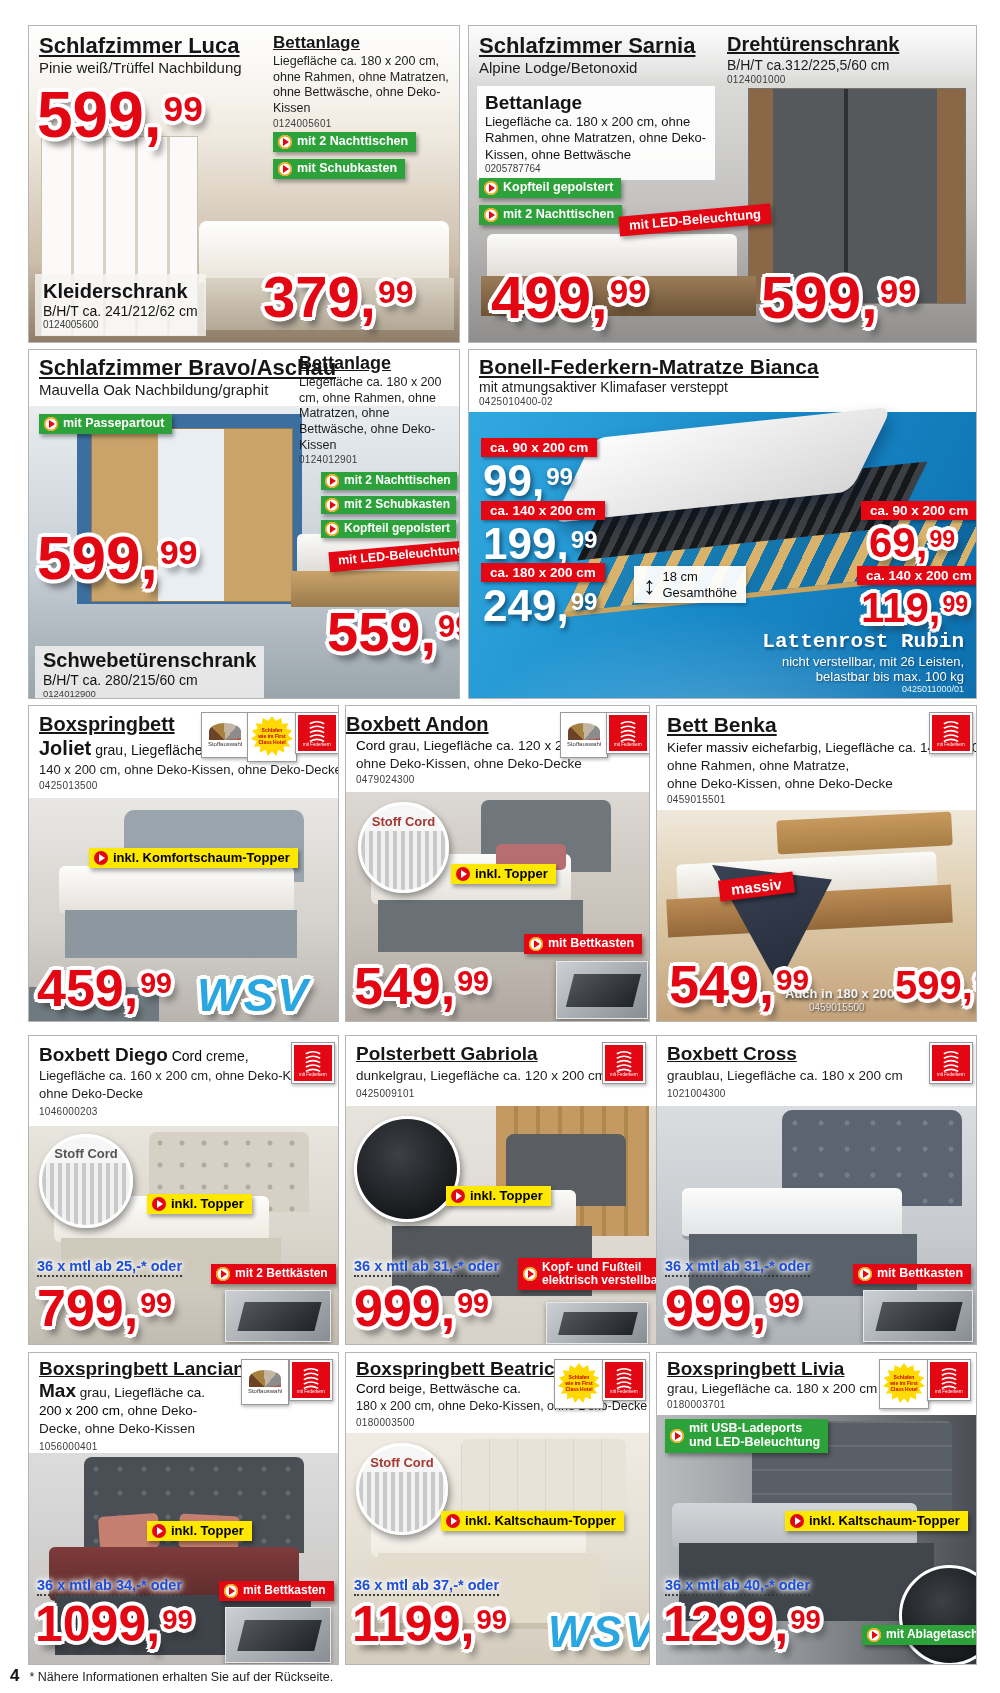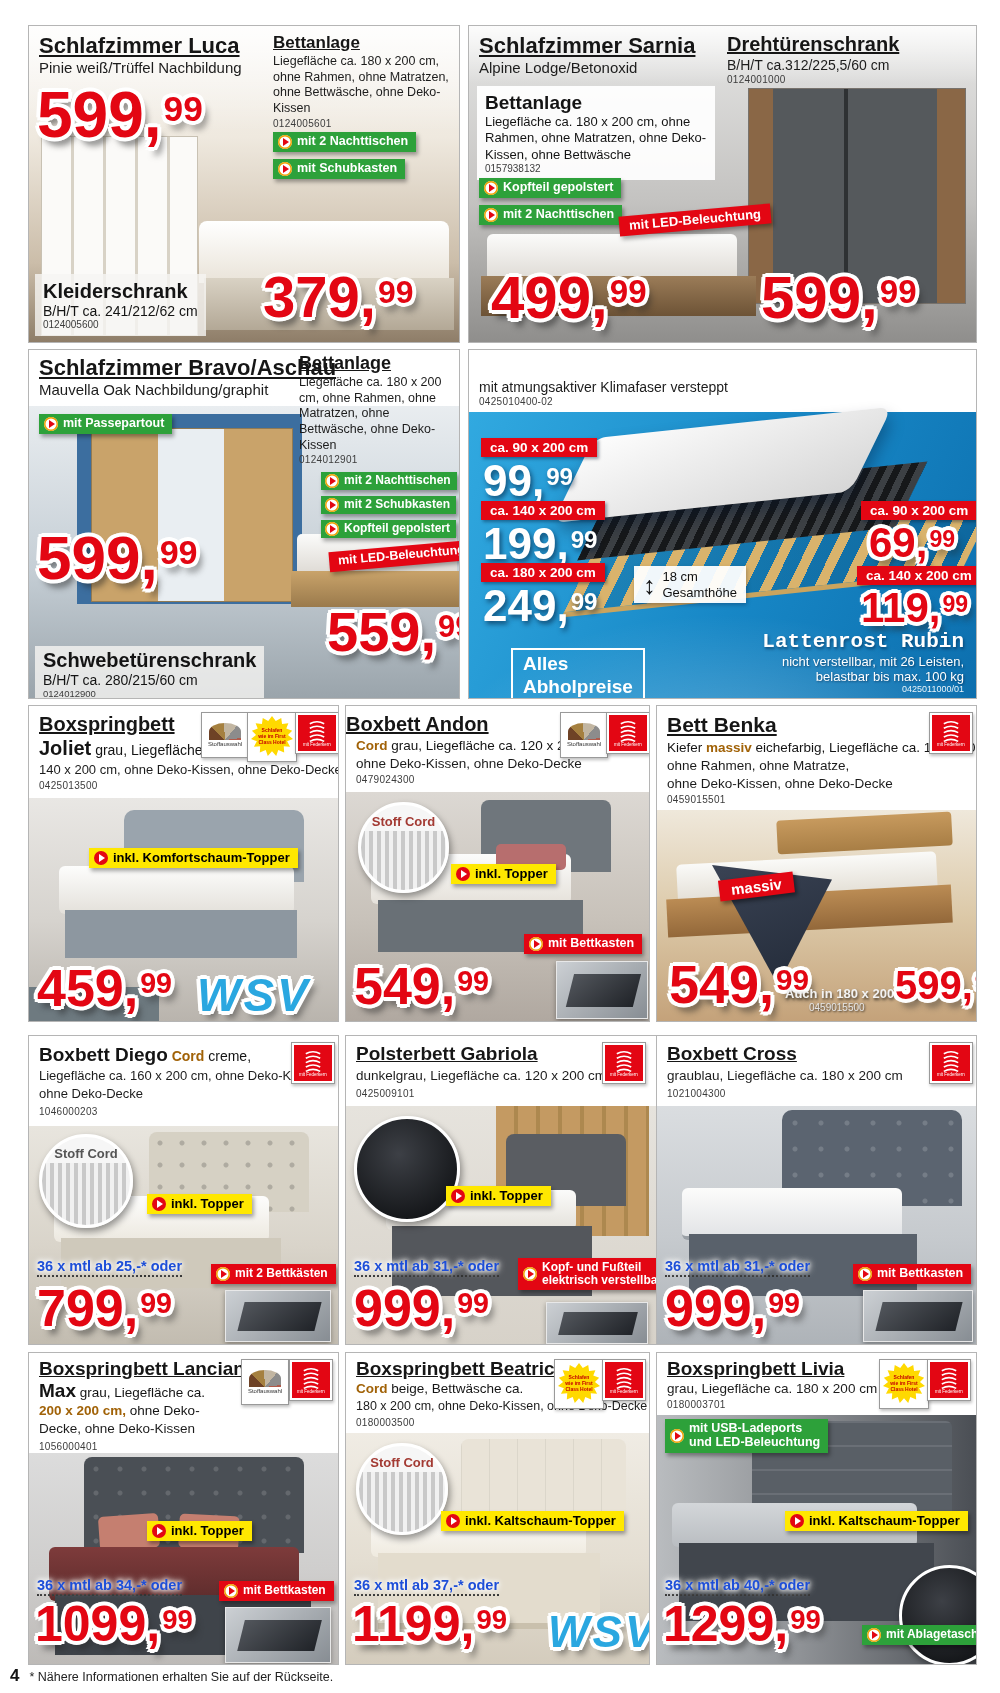--- a/index.html
+++ b/index.html
@@ -7,21 +7,21 @@
   .page{position:relative;width:1000px;height:1693px;background:#fff;overflow:hidden;}
   .panel{position:absolute;background:#fff;border:1px solid #b5b5b5;overflow:hidden;}
   .abs{position:absolute;}
   .photo{position:absolute;left:0;right:0;bottom:0;}
   .shape{position:absolute;}
   .h1{position:absolute;font-weight:bold;line-height:1.08;white-space:nowrap;color:#161616;text-decoration:underline;}
   .sub{position:absolute;color:#1c1c1c;white-space:nowrap;}
   .desc{position:absolute;color:#1c1c1c;line-height:1.25;}
   .sku{position:absolute;font-size:10px;color:#3c3c3c;letter-spacing:.3px;}
   .b{font-weight:bold;}
-  .red{color:#a16207;font-weight:bold;text-align:center;}
+  .red{color:#000000;font-weight:normal;text-align:center;}
   .fadeTop{position:absolute;left:0;right:0;top:0;background:linear-gradient(180deg,rgba(255,255,255,.88),rgba(255,255,255,0));}
   .wbox{position:absolute;background:rgba(255,255,255,.93);padding:6px 8px;}
   .price{position:absolute;font-weight:800;color:#e30613;line-height:.85;white-space:nowrap;
     text-shadow:-3px -3px 0 #fff,3px -3px 0 #fff,-3px 3px 0 #fff,3px 3px 0 #fff,-4px 0 0 #fff,4px 0 0 #fff,0 -4px 0 #fff,0 4px 0 #fff,5px 8px 6px rgba(35,35,35,.55);}
   .price .pc{font-size:.55em;position:relative;top:-.45em;margin-left:2px;}
   .price.w{color:#fff;text-shadow:2px 3px 5px rgba(0,25,55,.6);}
   .wsv{position:absolute;font-weight:800;font-style:italic;color:#2aa7e0;letter-spacing:3px;white-space:nowrap;
     text-shadow:-3px -3px 0 #fff,3px -3px 0 #fff,-3px 3px 0 #fff,3px 3px 0 #fff,-4px 0 0 #fff,4px 0 0 #fff,0 -4px 0 #fff,0 4px 0 #fff,5px 7px 6px rgba(35,35,35,.5);}
   .badge{position:absolute;display:flex;align-items:center;gap:5px;font-weight:bold;font-size:13px;
     padding:3px 8px 3px 5px;white-space:nowrap;box-shadow:2px 3px 4px rgba(0,0,0,.35);line-height:1.1;}
@@ -108,21 +108,21 @@
       <div class="fadeTop" style="height:58px;"></div>
     </div>
     <div class="h1" style="left:10px;top:8px;font-size:22px;">Schlafzimmer Sarnia</div>
     <div class="sub" style="left:10px;top:33px;font-size:15px;">Alpine Lodge/Betonoxid</div>
     <div class="h1" style="left:258px;top:8px;font-size:20px;">Drehtürenschrank</div>
     <div class="sub" style="left:258px;top:31px;font-size:14px;">B/H/T ca.312/225,5/60 cm</div>
     <div class="sku" style="left:258px;top:48px;">0124001000</div>
     <div class="wbox" style="left:8px;top:60px;width:222px;">
       <div style="font-weight:bold;font-size:19px;">Bettanlage</div>
       <div style="font-size:13px;line-height:1.25;">Liegefläche ca. 180 x 200 cm, ohne Rahmen, ohne Matratzen, ohne Deko-Kissen, ohne Bettwäsche</div>
-      <div style="font-size:10px;color:#3c3c3c;">0157938132</div>
+      <div style="font-size:10px;color:#3c3c3c;">0205787764</div>
     </div>
     <div class="badge g" style="left:10px;top:152px;font-size:12.5px;">
         <span class="play"></span>
         <span>Kopfteil gepolstert</span>
       </div>
     <div class="badge g" style="left:10px;top:179px;font-size:12.5px;">
         <span class="play"></span>
         <span>mit 2 Nachttischen</span>
       </div>
     <div class="badge r" style="left:150px;top:184px;font-size:13px;transform:rotate(-5deg);padding:3px 10px;">
@@ -166,20 +166,21 @@
     <div class="price" style="left:8px;top:182px;font-size:62px;"><span class="pm">599,</span><span class="pc">99</span></div>
     <div class="wbox" style="left:6px;top:296px;background:rgba(246,245,242,.8);padding:3px 8px;">
       <div style="font-weight:bold;font-size:20px;">Schwebetürenschrank</div>
       <div style="font-size:14px;">B/H/T ca. 280/215/60 cm</div>
       <div style="font-size:9.5px;color:#3c3c3c;">0124012900</div>
     </div>
     <div class="price" style="left:298px;top:258px;font-size:56px;"><span class="pm">559,</span><span class="pc">99</span></div>
   </section>
 
   <section class="panel" style="left:468px;top:349px;width:507px;height:348px;">
+    <div class="h1" style="left:10px;top:6px;font-size:21px;">Bonell-Federkern-Matratze Bianca</div>
     <div class="sub" style="left:10px;top:29px;font-size:14px;">mit atmungsaktiver Klimafaser versteppt</div>
     <div class="sku" style="left:10px;top:46px;">0425010400-02</div>
     <div class="photo" style="top:62px;background:linear-gradient(115deg,#31a9e0 0%,#1787c6 55%,#0d6fae 100%);">
       <div class="shape" style="left:-15%;right:-15%;bottom:-28%;height:65%;background:radial-gradient(ellipse at 50% 100%,rgba(255,255,255,.32),rgba(255,255,255,0) 62%);"></div>
       <div class="shape" style="left:70px;top:12px;width:390px;height:210px;transform:rotate(-6deg);">
         <div class="shape" style="left:35px;top:108px;width:400px;height:62px;transform:skewX(-32deg);background:repeating-linear-gradient(90deg,#d9b36c 0 12px,rgba(0,0,0,.12) 12px 28px);border-bottom:5px solid #caa45e;"></div>
         <div class="shape" style="left:55px;top:58px;width:320px;height:62px;transform:skewX(-32deg);background:repeating-linear-gradient(90deg,#16181a 0 8px,#3c4044 8px 16px);"></div>
         <div class="shape" style="left:40px;top:0;width:300px;height:80px;transform:skewX(-32deg);border-radius:12px;background:linear-gradient(160deg,#fdfdfd,#d6d6d6);box-shadow:7px 9px 14px rgba(0,20,50,.35);"></div>
       </div>
     </div>
@@ -197,24 +198,20 @@
         </span>
     </div>
     <div class="stag" style="left:392px;top:151px;">ca. 90 x 200 cm</div>
     <div class="price" style="left:400px;top:175px;font-size:42px;"><span class="pm">69,</span><span class="pc">99</span></div>
     <div class="stag" style="left:388px;top:216px;">ca. 140 x 200 cm</div>
     <div class="price" style="left:392px;top:240px;font-size:42px;"><span class="pm">119,</span><span class="pc">99</span></div>
     <div class="latt-name" style="right:12px;top:280px;font-family:Liberation Mono, monospace;">Lattenrost Rubin</div>
     <div class="latt-d" style="right:12px;top:304px;">nicht verstellbar, mit 26 Leisten,</div>
     <div class="latt-d" style="right:12px;top:319px;">belastbar bis max. 100 kg</div>
     <div class="latt-s" style="right:12px;top:334px;">0425011000/01</div>
-    <div class="abhol" style="left:42px;top:298px;">
-      <div>Alles</div>
-      <div>Abholpreise</div>
-    </div>
   </section>
 
   <section class="panel" style="left:28px;top:705px;width:309px;height:315px;">
     <div class="photo" style="top:92px;background:linear-gradient(180deg,#e9e7e4 0%,#d6d3ce 55%,#b9b4ad 100%);">
       <div class="shape" style="left:95px;top:12px;width:180px;height:72px;background:#9aa4ad;border-radius:10px 10px 0 0;"></div>
       <div class="shape" style="left:30px;top:68px;width:235px;height:48px;background:linear-gradient(180deg,#fdfdfc,#e3e0da);border-radius:6px;"></div>
       <div class="shape" style="left:36px;top:112px;width:232px;height:48px;background:#8d97a0;"></div>
       <div class="shape" style="left:0;bottom:0;width:130px;height:34px;background:#6e7a80;"></div>
     </div>
     <div class="h1" style="left:10px;top:8px;font-size:20px;">Boxspringbett</div>

